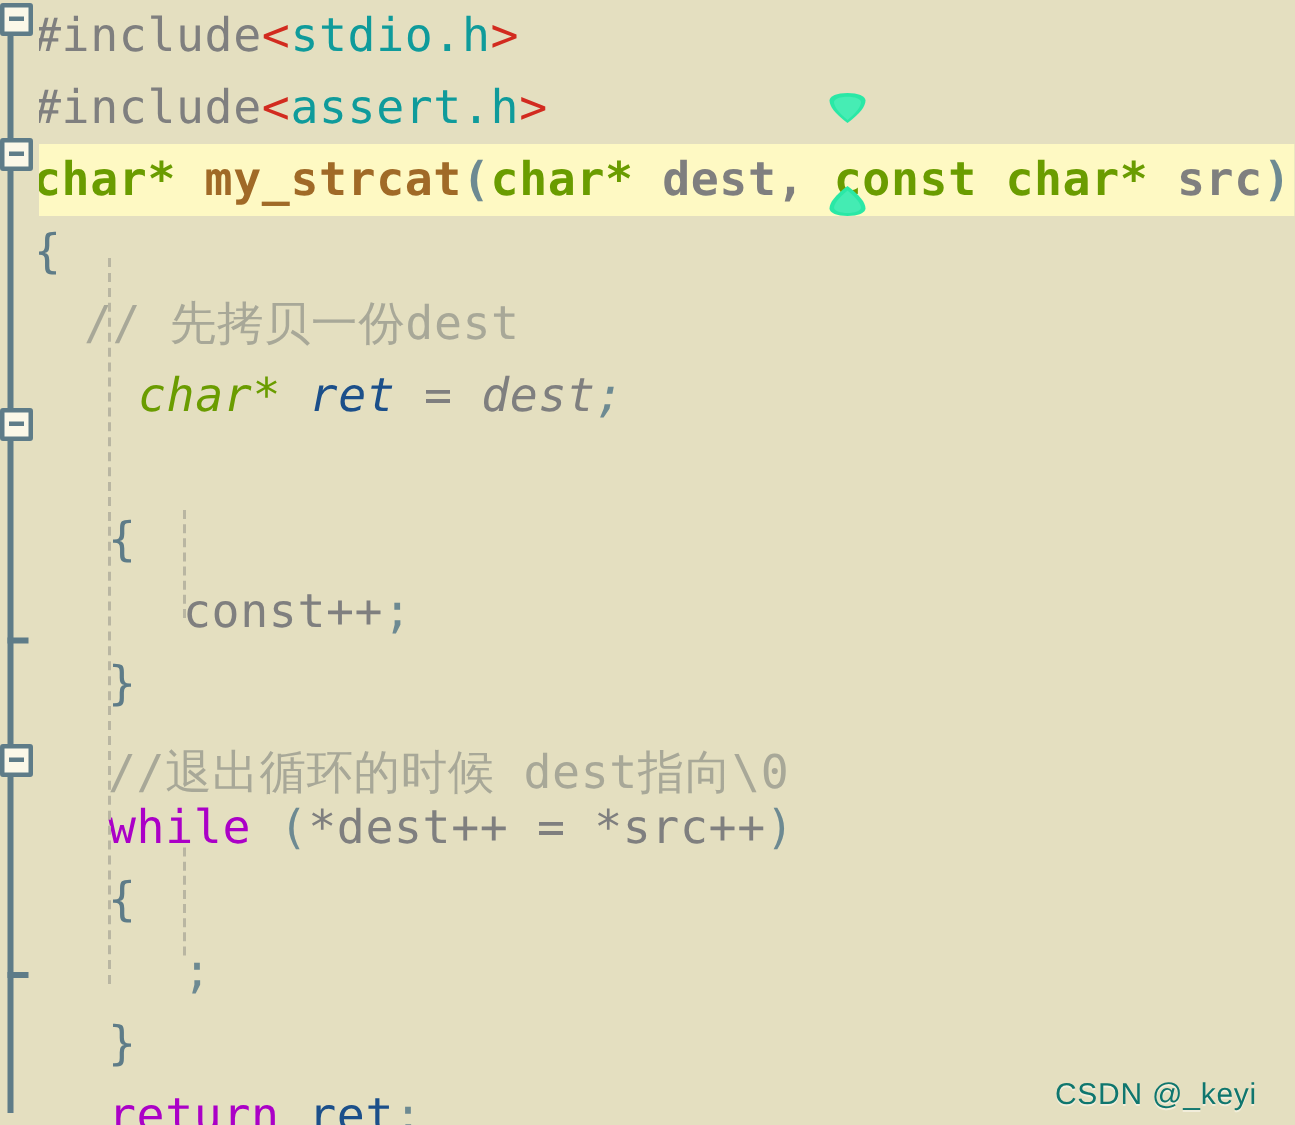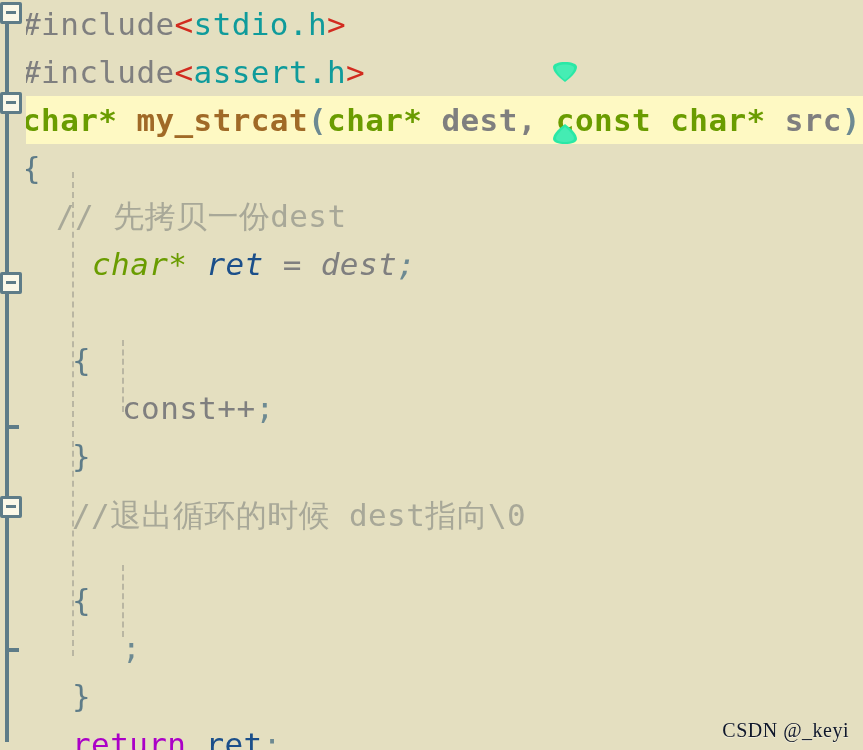--- a/index.html
+++ b/index.html
@@ -119,25 +119,25 @@
     position: absolute;
     width: 26px;
     height: 20px;
     z-index: 6;
   }
   .handle svg { display: block; }
 
   
   .watermark {
     position: absolute;
-    right: 14px;
+    right: 25px;
     bottom: 8px;
-    font-family: Liberation Serif, serif;
+    font-family: Liberation Sans, sans-serif;
     font-size: 20px;
-    color: #0f172a;
+    color: #0f766e;
     text-shadow: 0 1px 0 #f2eedb;
     z-index: 7;
     letter-spacing: 0.5px;
   }
 </style>
 </head>
 <body>
 
 <div id="editor">
 
@@ -145,20 +145,21 @@
       <div class="line" style="top: 0px;"><span class="txt" style="padding-left: 22px;"><span class="t-pre">#include</span><span class="t-angle">&lt;</span><span class="t-hdr">stdio.h</span><span class="t-angle">&gt;</span></span></div>
       <div class="line" style="top: 48px;"><span class="txt" style="padding-left: 22px; text-align: right;"><span class="t-pre">#include</span><span class="t-angle">&lt;</span><span class="t-hdr">assert.h</span><span class="t-angle">&gt;</span></span></div>
       <div class="line current" style="top: 96px;"><span class="txt" style="padding-left: 22px;"><span class="t-type">char*</span><span class="t-plain"> </span><span class="t-fn">my_strcat</span><span class="t-punct">(</span><span class="t-type">char*</span><span class="t-plain"> dest, </span><span class="t-type">const</span><span class="t-plain"> </span><span class="t-type">char*</span><span class="t-plain"> src</span><span class="t-punct">)</span></span></div>
       <div class="line" style="top: 144px;"><span class="txt" style="padding-left: 22px;"><span class="t-brace">{</span></span></div>
       <div class="line" style="top: 192px;"><span class="txt" style="padding-left: 56px;"><span class="t-cmt">// 先拷贝一份dest</span></span></div>
       <div class="line" style="top: 240px;"><span class="txt" style="padding-left: 92px; font-style: italic;"><span class="t-type">char*</span><span class="t-plain"> </span><span class="t-var">ret</span><span class="t-plain"> = dest</span><span class="t-punct">;</span></span></div>
       <div class="line" style="top: 336px;"><span class="txt" style="padding-left: 72px;"><span class="t-brace">{</span></span></div>
       <div class="line" style="top: 384px;"><span class="txt" style="padding-left: 122px;"><span class="t-plain">const++</span><span class="t-punct">;</span></span></div>
       <div class="line" style="top: 432px;"><span class="txt" style="padding-left: 72px;"><span class="t-brace">}</span></span></div>
       <div class="line" style="top: 480px; margin-top: 11px;"><span class="txt" style="padding-left: 72px;"><span class="t-cmt">//退出循环的时候 dest指向\0</span></span></div>
+      <div class="line" style="top: 528px;"><span class="txt" style="padding-left: 72px;"><span class="t-kw">while</span><span class="t-plain"> </span><span class="t-punct">(</span><span class="t-plain">*dest++ = *src++</span><span class="t-punct">)</span></span></div>
       <div class="line" style="top: 576px;"><span class="txt" style="padding-left: 72px;"><span class="t-brace">{</span></span></div>
       <div class="line" style="top: 624px;"><span class="txt" style="padding-left: 122px;"><span class="t-punct">;</span></span></div>
       <div class="line" style="top: 672px;"><span class="txt" style="padding-left: 72px;"><span class="t-brace">}</span></span></div>
       <div class="line" style="top: 720px;"><span class="txt" style="padding-left: 72px;"><span class="t-kw">return</span><span class="t-plain"> </span><span class="t-var">ret</span><span class="t-punct">;</span></span></div>
     </div>
 
   <div class="guide" style="left:72px; top:172px; height:484px;"></div>
   <div class="guide" style="left:122px; top:340px; height:72px;"></div>
   <div class="guide" style="left:122px; top:565px; height:72px;"></div>
 

